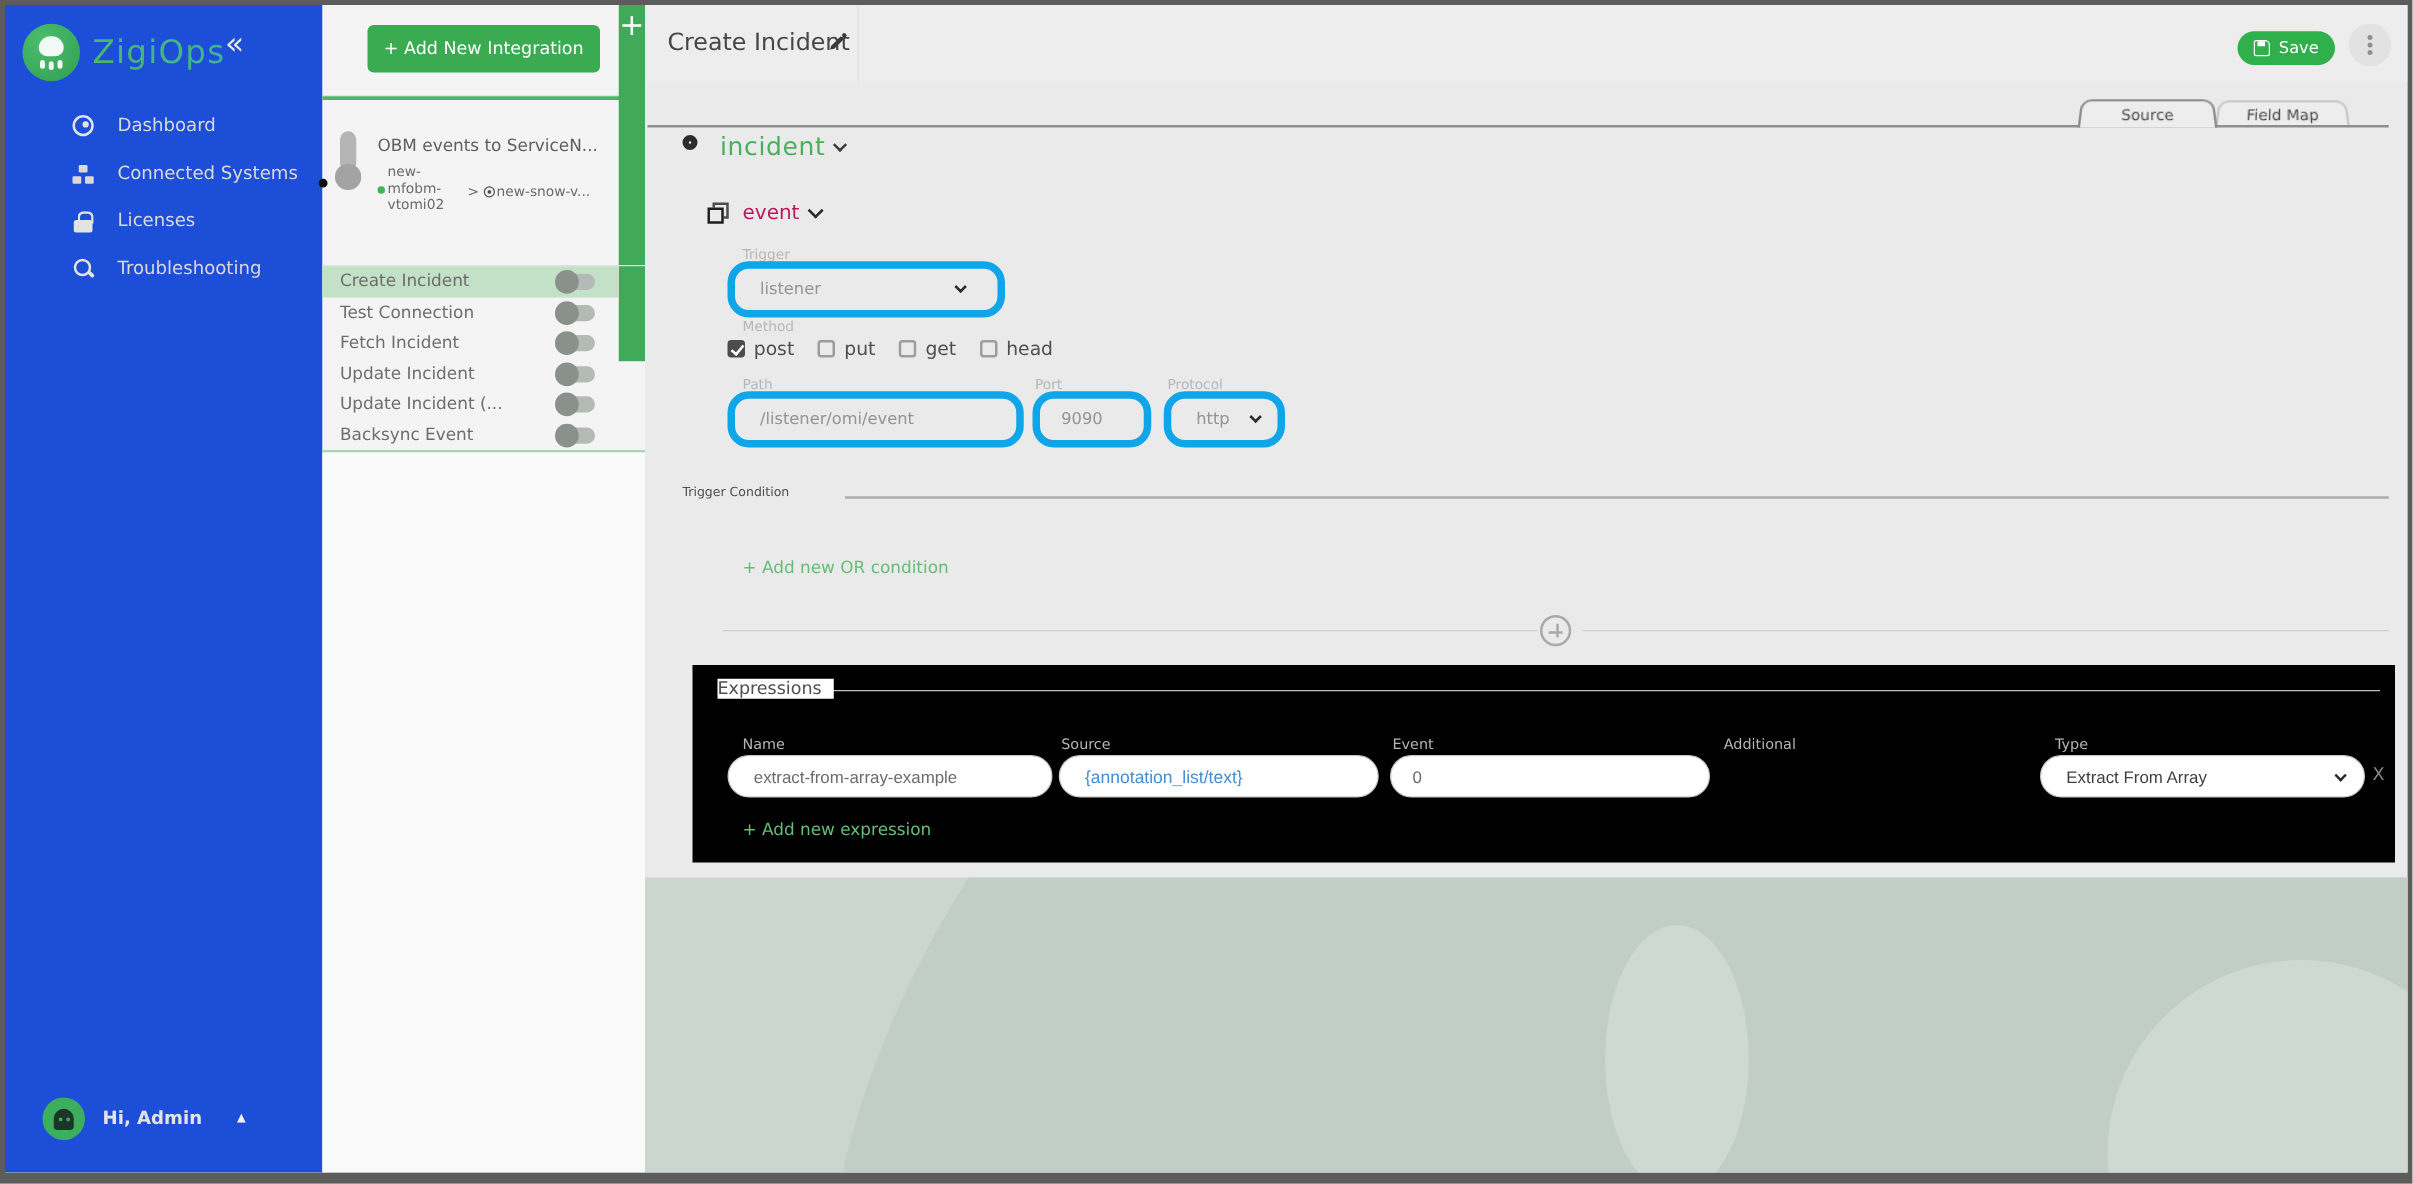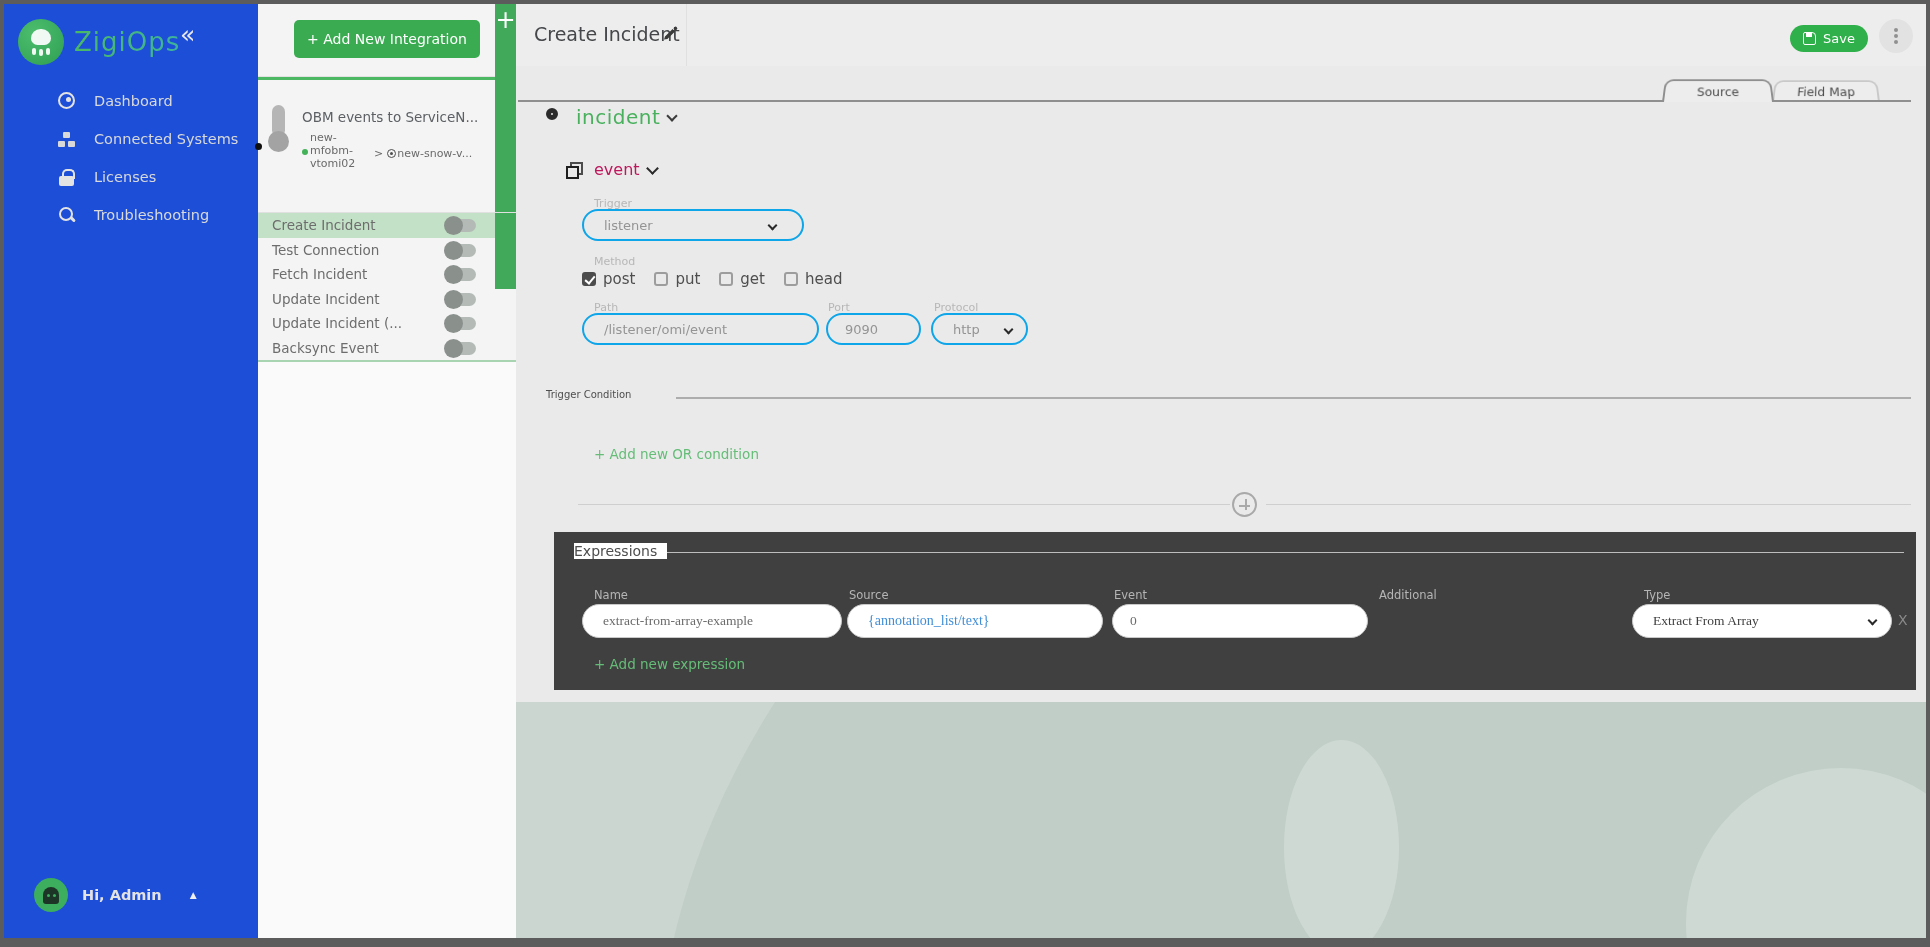--- a/index.html
+++ b/index.html
@@ -103,21 +103,21 @@
   .entity-chev{position:absolute;left:152px;top:7px;}
   .entity-rule{position:absolute;left:174px;right:15px;top:14px;height:2px;background:#8f8f8f;}
 
   .i-event{position:absolute;left:50px;top:158px;width:17px;height:17px;}
   .i-event::before{content:"";position:absolute;right:0;top:0;width:9px;height:9px;border:2px solid #4c4c4c;}
   .i-event::after{content:"";position:absolute;left:0;bottom:0;width:9px;height:9px;border:2.5px solid #1f1f1f;background:#eaeaea;}
   .event-label{position:absolute;left:78px;top:156px;font-size:16px;color:#be185d;cursor:pointer;}
   .event-chev{position:absolute;left:132px;top:160px;width:9px;height:9px;border-width:2.5px;border-color:#2a2a2a;}
 
   .field-label{position:absolute;font-size:11px;color:#b7b7b7;}
-  .pill{position:absolute;height:32px;border:2px solid #0ea5e9;border-radius:17px;background:transparent;
+  .pill{position:absolute;height:45px;border:6px solid #0ea5e9;border-radius:17px;background:transparent;
         font-family:"DejaVu Sans",sans-serif;font-size:13px;color:#949494;padding:0 0 0 20px;outline:none;}
   .select-pill{display:flex;align-items:center;cursor:pointer;}
   .select-chev{position:absolute;width:7px;height:7px;border-right:2.5px solid #2a2a2a;border-bottom:2.5px solid #2a2a2a;transform:rotate(45deg);}
 
   .lbl-trigger{left:78px;top:193px;}
   .sel-listener{left:66px;top:205px;width:222px;}
   .sel-listener .select-chev{right:26px;top:11px;}
   .lbl-method{left:78px;top:251px;}
   .methods{position:absolute;left:66px;top:266px;display:flex;align-items:center;gap:19px;}
   .method{display:flex;align-items:center;gap:7px;font-size:15px;color:#4e4e4e;cursor:pointer;}
@@ -138,26 +138,26 @@
   .green-link{position:absolute;font-size:13.5px;color:#65bd78;cursor:pointer;}
   .add-or{left:78px;top:442px;}
 
   .conn-line-l{position:absolute;left:62px;top:500px;width:652px;height:1px;background:#cfcfcf;}
   .conn-line-r{position:absolute;left:750px;right:15px;top:500px;height:1px;background:#cfcfcf;}
   .plus-circle{position:absolute;left:716px;top:488px;width:25px;height:25px;border:2px solid #a9a9a9;border-radius:50%;background:#eaeaea;cursor:pointer;}
   .plus-circle::before{content:"";position:absolute;left:5px;top:10.5px;width:11px;height:2px;background:#a9a9a9;}
   .plus-circle::after{content:"";position:absolute;left:10.5px;top:5px;width:2px;height:11px;background:#a9a9a9;}
 
   
-  .expr-card{position:absolute;left:38px;right:10px;top:528px;height:158px;background:#404040;}
+  .expr-card{position:absolute;left:38px;right:10px;top:528px;height:158px;background:#000000;}
   .expr-title{position:absolute;left:20px;top:11px;font-size:14px;color:#4e4e4e;background:#fff;padding-right:10px;z-index:2;}
   .expr-rule{position:absolute;left:102px;right:12px;top:20px;height:1px;background:#bdbdbd;}
   .expr-label{position:absolute;top:56px;font-size:11.5px;color:#b5b5b5;}
   .expr-input{position:absolute;top:72px;height:34px;border:1.5px solid #c9c9c9;border-radius:17px;background:#fff;
-              font-family:Liberation Serif, serif;font-size:13.5px;color:#6b6b6b;padding:0 0 0 20px;outline:none;}
+              font-family:Liberation Sans, sans-serif;font-size:13.5px;color:#6b6b6b;padding:0 0 0 20px;outline:none;}
   .src-blue{color:#418ed6;font-size:14px;}
   .expr-remove{position:absolute;top:80px;font-size:14px;color:#8a8a8a;cursor:pointer;}
   .add-expr{left:40px;top:124px;}
 
   
   .sage{position:absolute;left:0;right:0;top:698px;bottom:0;background:#ccd6d1;overflow:hidden;}
   .sage-main{position:absolute;left:140px;top:-560px;width:2700px;height:1900px;border-radius:50%;background:#c1cec8;}
   .sage-spot1{position:absolute;left:768px;top:38px;width:115px;height:215px;border-radius:50%;background:#ced9d3;}
   .sage-spot2{position:absolute;right:-70px;bottom:-140px;width:310px;height:310px;border-radius:50%;background:#ced9d3;}
 </style>

